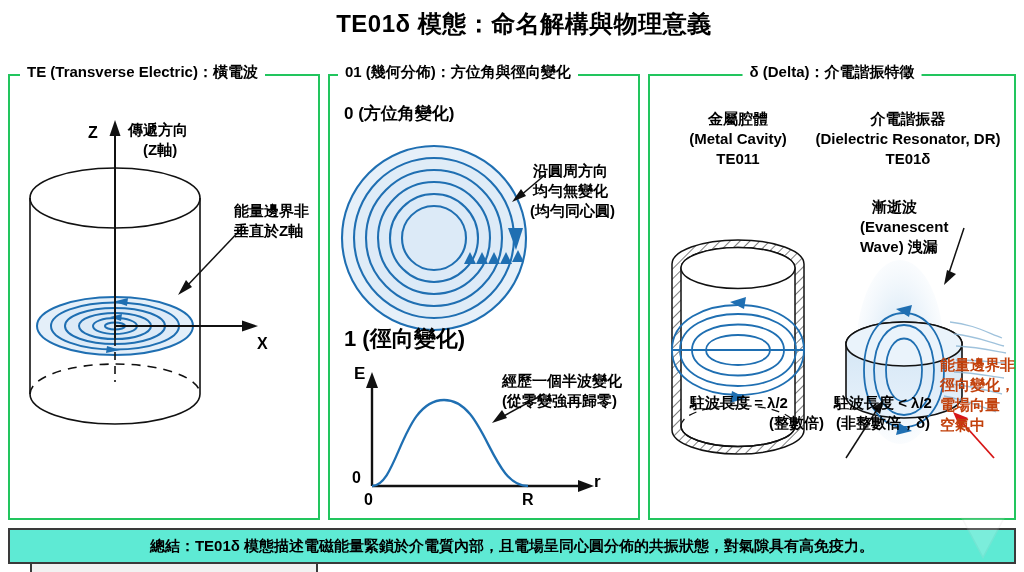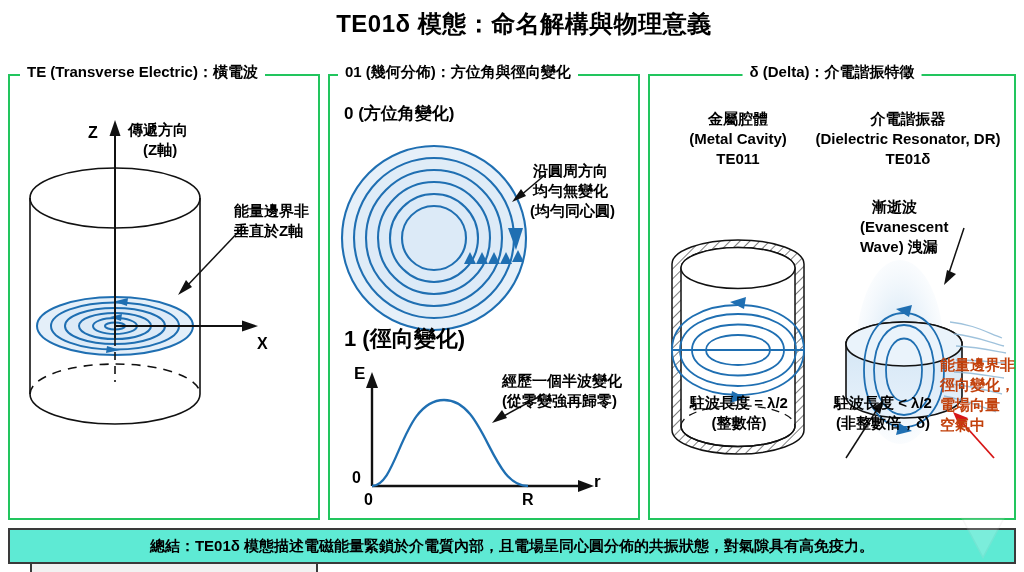--- a/index.html
+++ b/index.html
@@ -276,21 +276,21 @@
         <line x1="344" y1="286" x2="310" y2="248" stroke="#d71616" stroke-width="1.8"></line>
         <path d="M303,240 L310,256 L318,246 Z" fill="#d71616"></path>
       </g>
     </svg>
 
     <div class="t b" style="left:222px; top:122px; font-size:15px;">漸逝波</div>
     <div class="t b" style="left:210px; top:142px; font-size:15px;">(Evanescent</div>
     <div class="t b" style="left:210px; top:162px; font-size:15px;">Wave) 洩漏</div>
 
     <div class="t b c" style="left:4px; top:318px; width:170px; font-size:15px;">駐波長度 = λ/2</div>
-    <div class="t b c" style="left:4px; top:338px; width:170px; font-size:15px;">(整數倍)</div>
+    <div class="t b c" style="left:4px; top:338px; width:170px; font-size:15px;text-align:right;">(整數倍)</div>
 
     <div class="t b c" style="left:148px; top:318px; width:170px; font-size:15px;">駐波長度 &lt; λ/2</div>
     <div class="t b c" style="left:148px; top:338px; width:170px; font-size:15px;">(非整數倍，δ)</div>
 
     <div class="t red" style="left:290px; top:280px; font-size:15px;">能量邊界非</div>
     <div class="t red" style="left:290px; top:300px; font-size:15px;">徑向變化，</div>
     <div class="t red" style="left:290px; top:320px; font-size:15px;">電場向量</div>
     <div class="t red" style="left:290px; top:340px; font-size:15px;">空氣中</div>
 
   </div>

